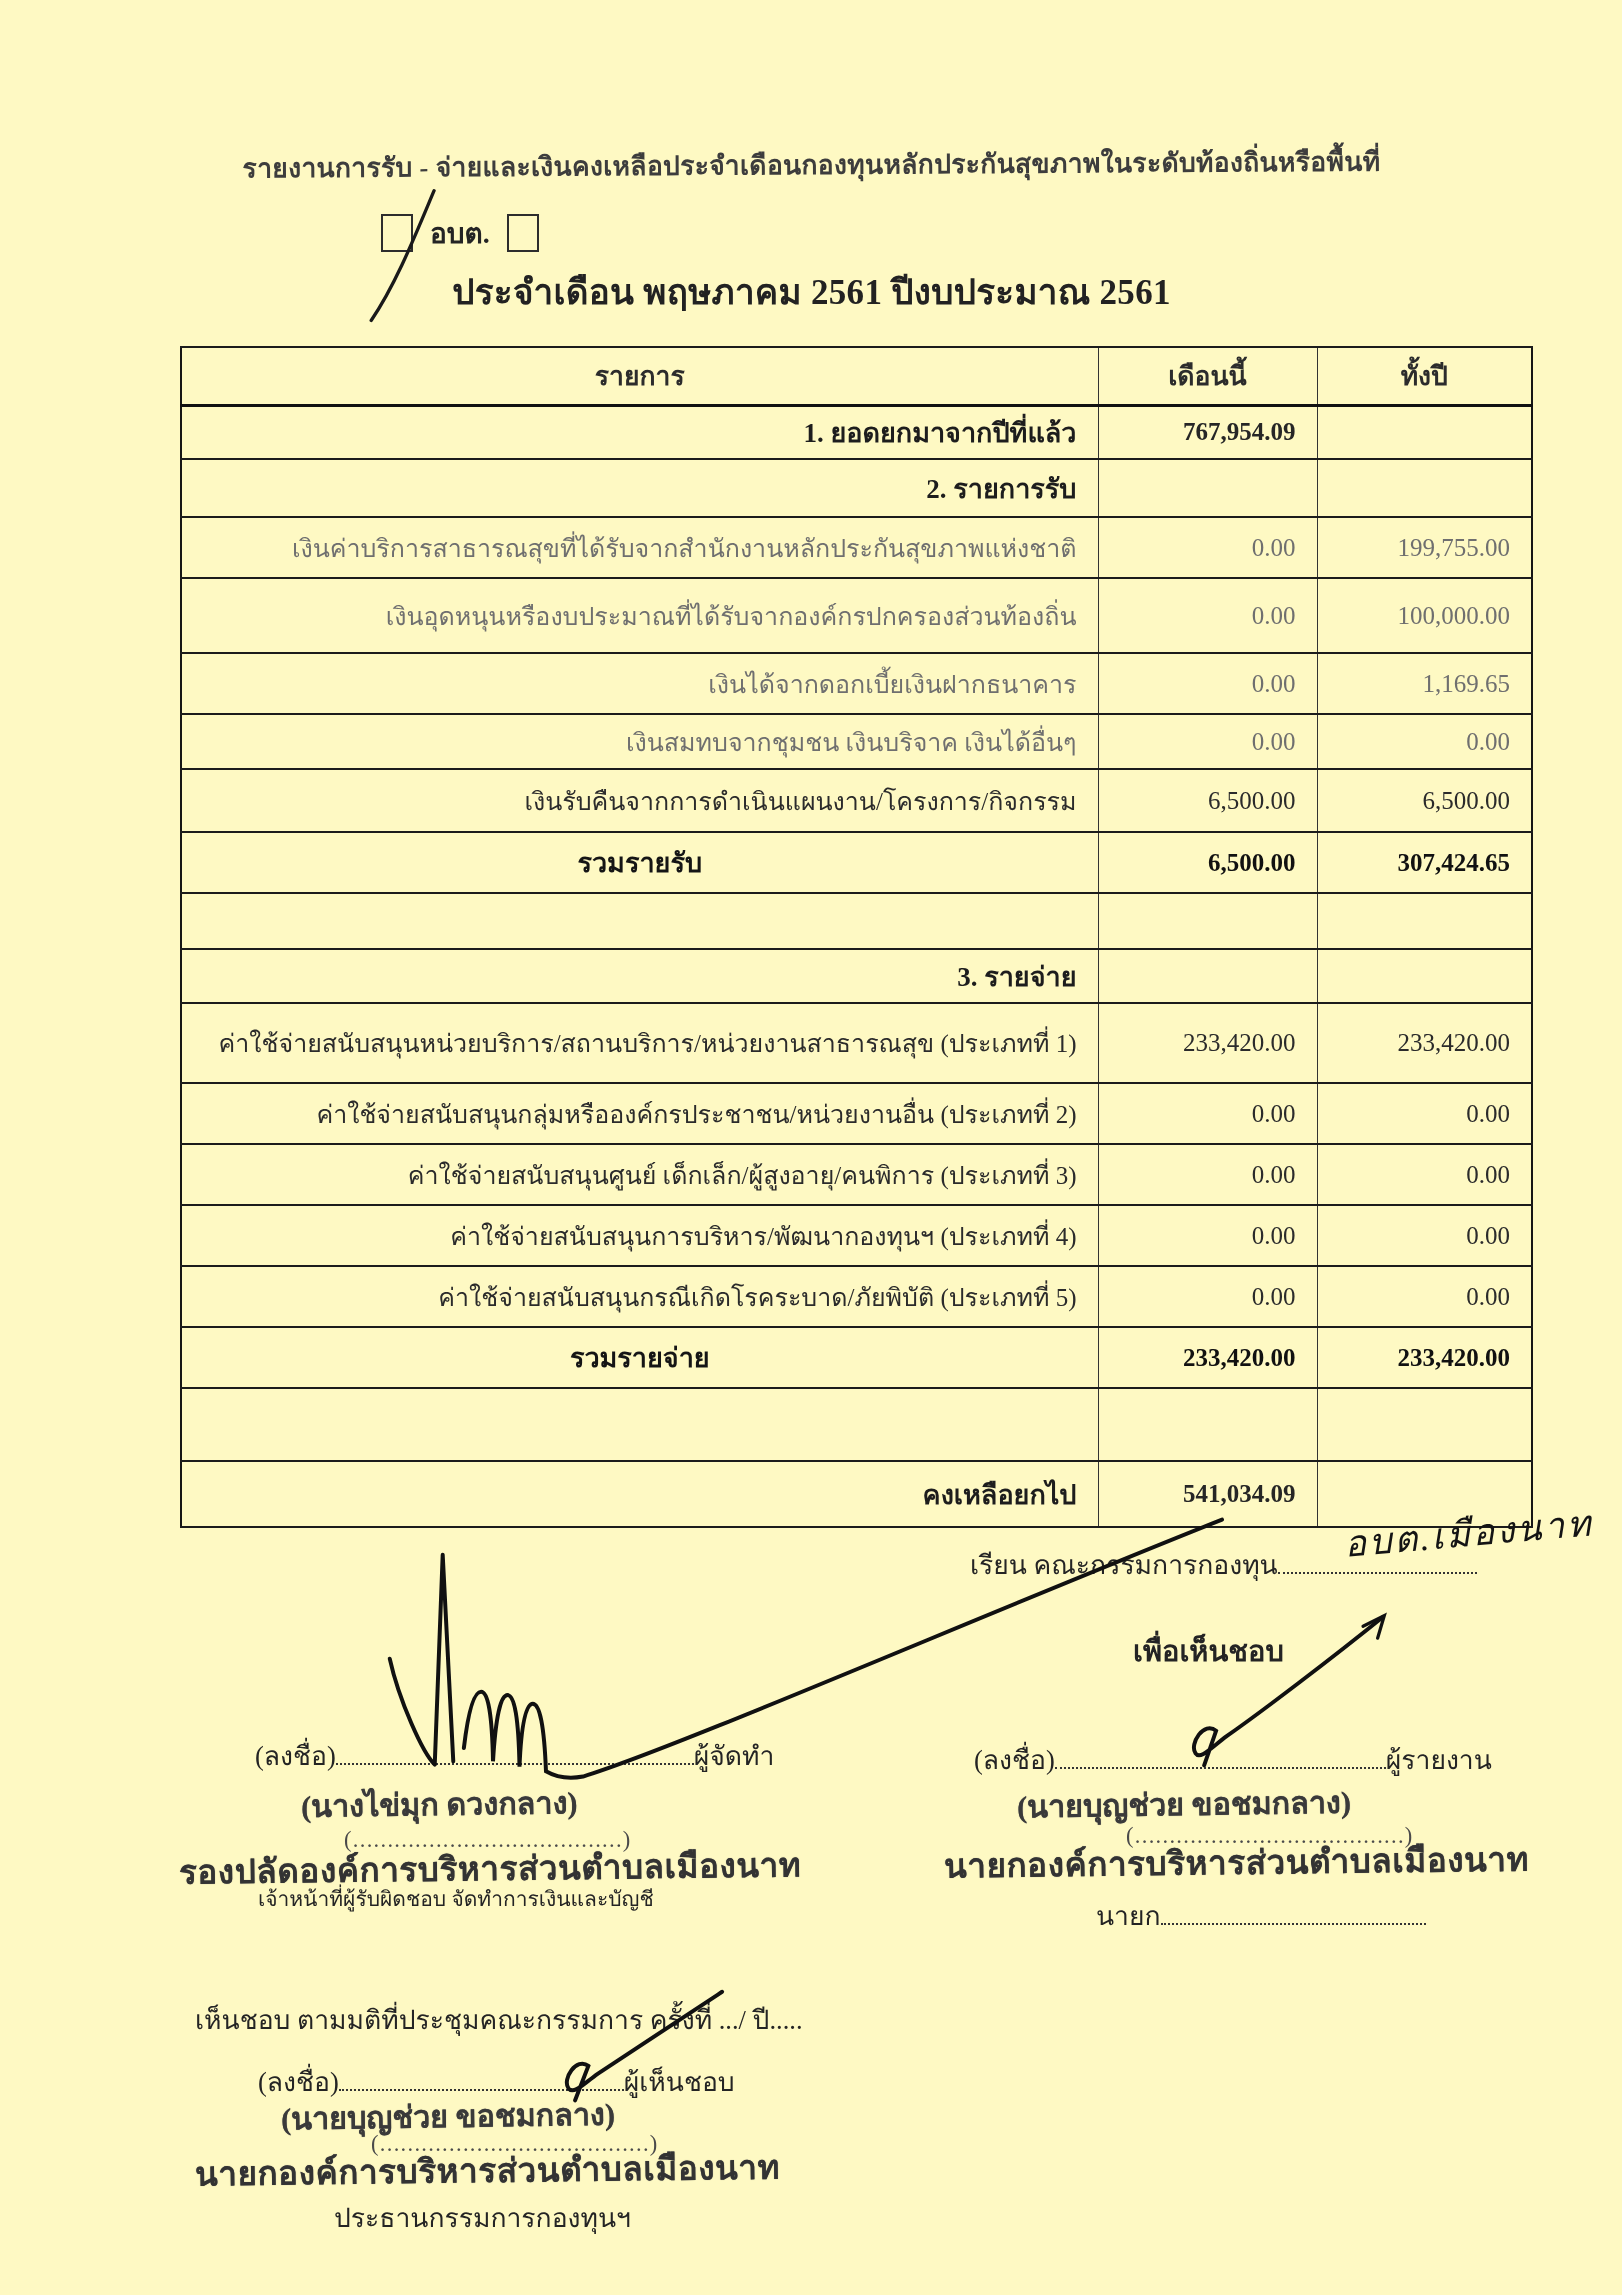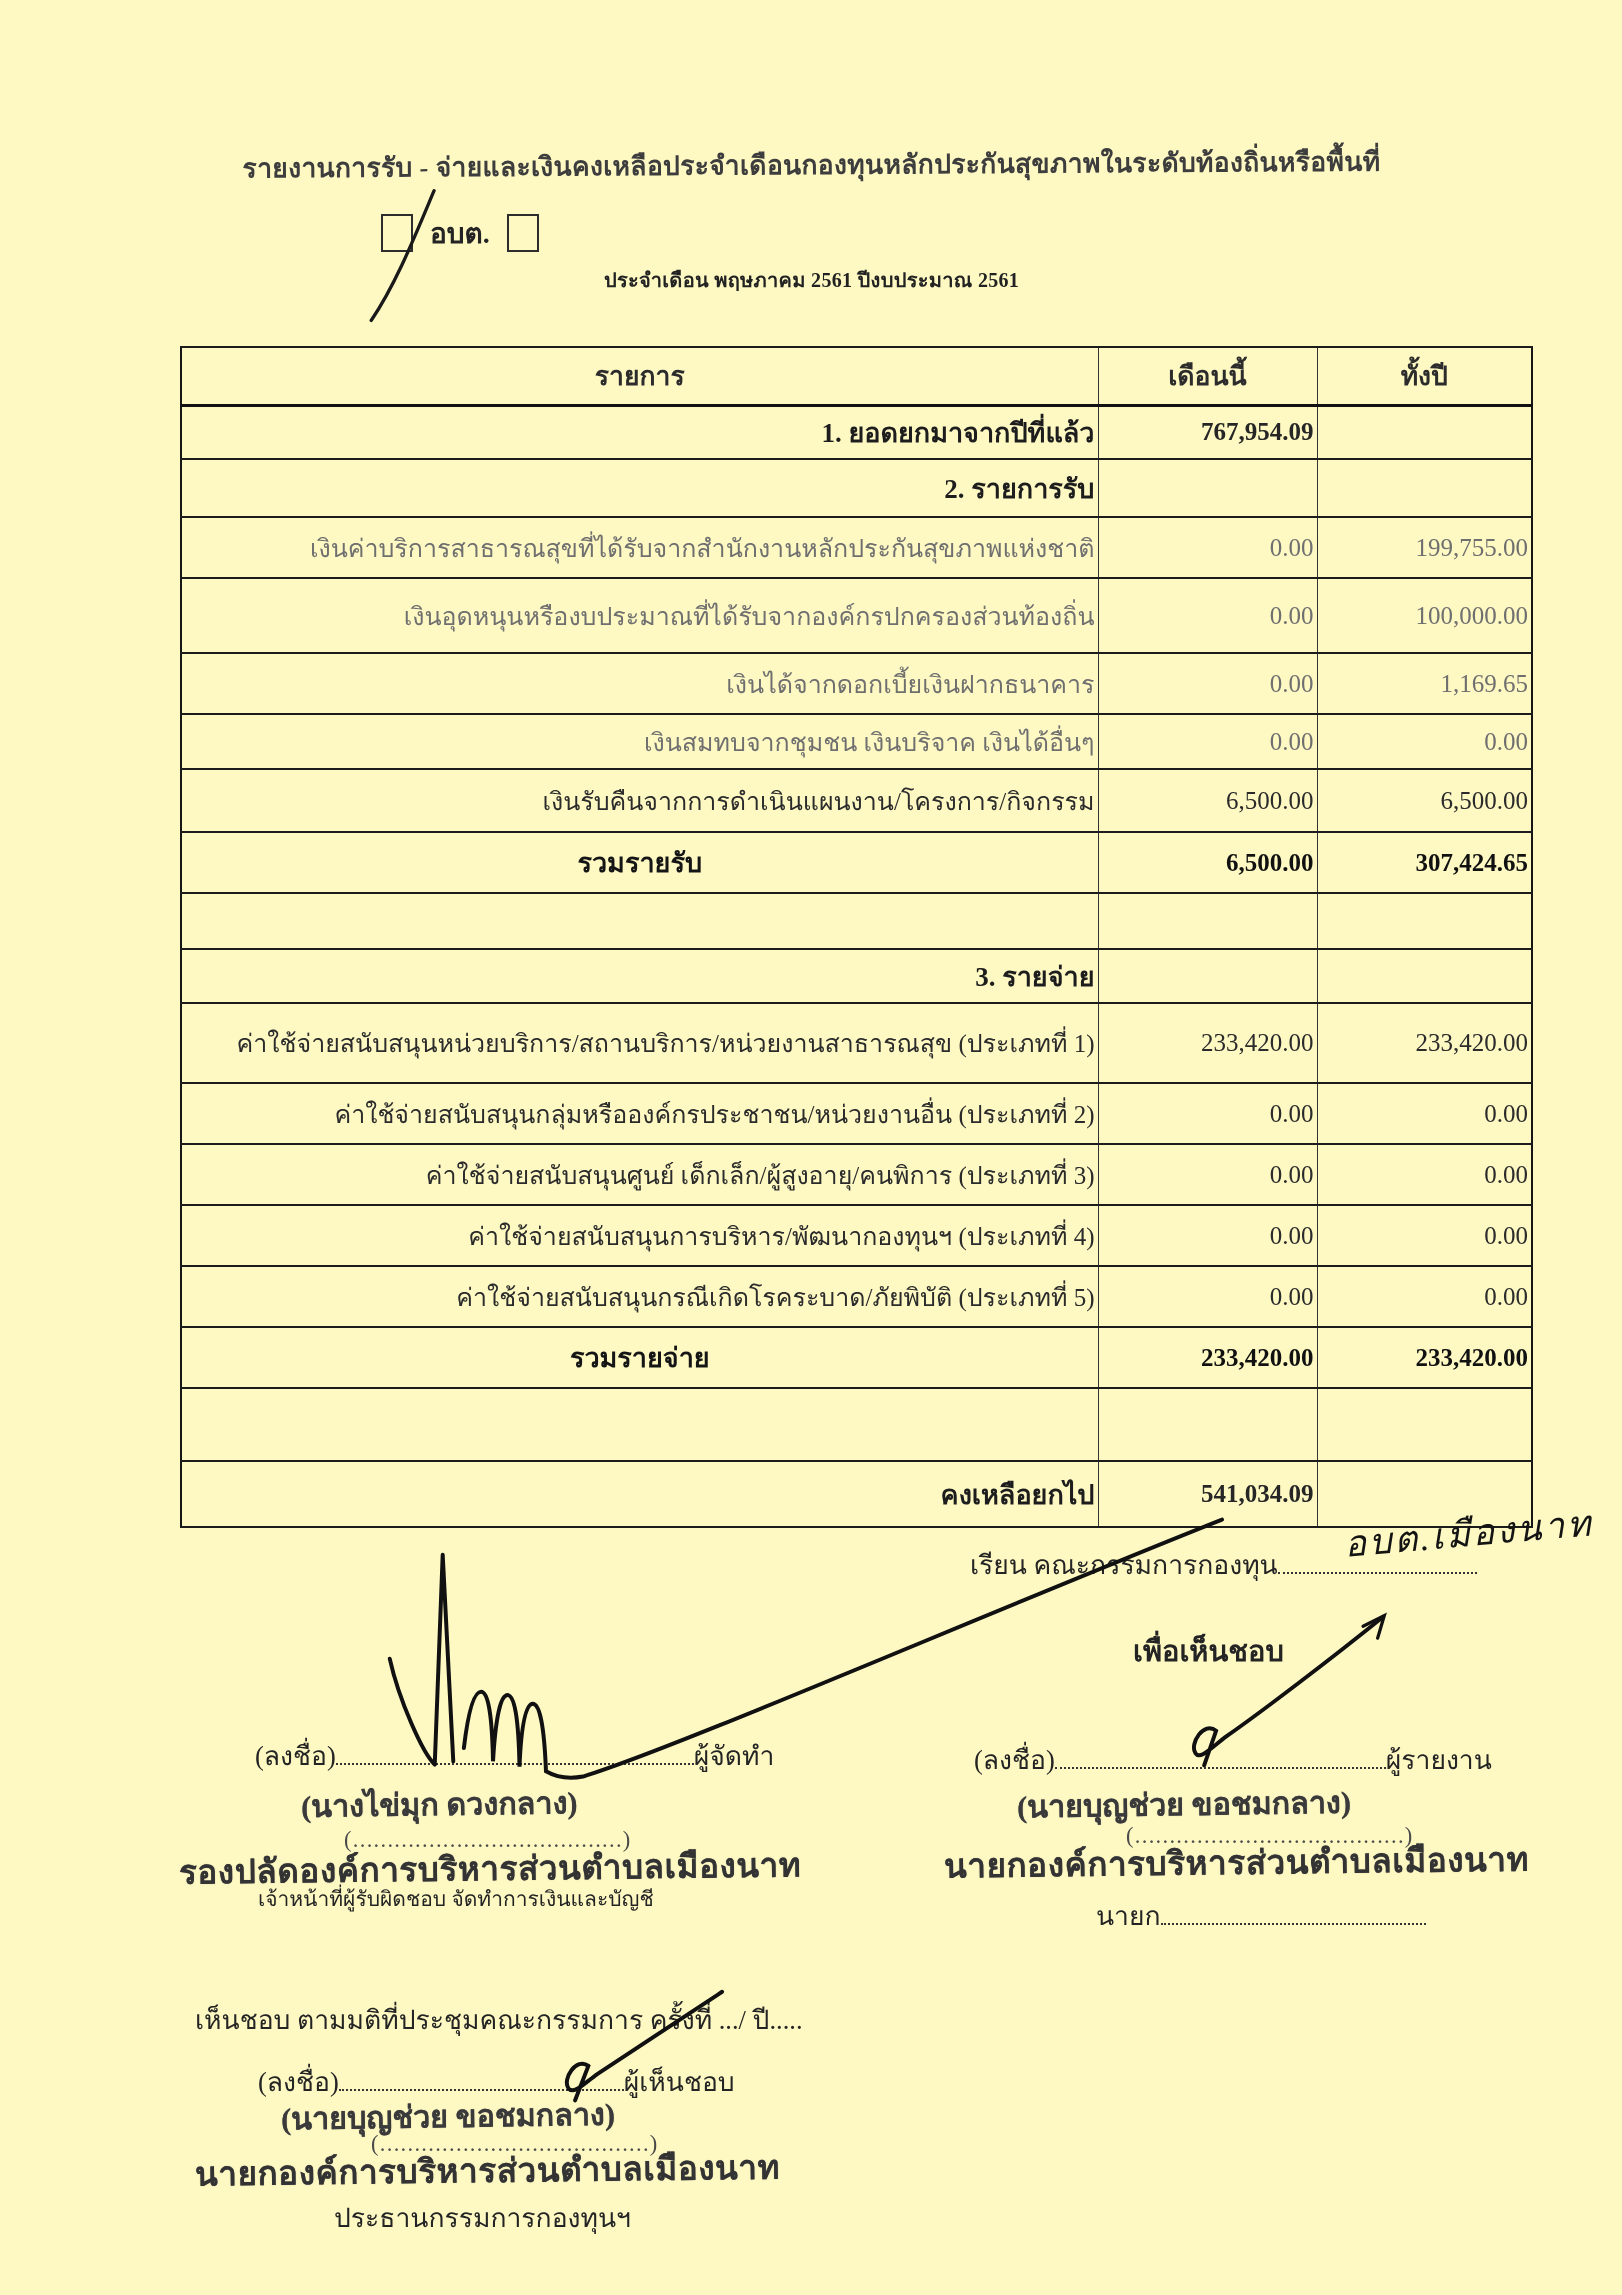--- a/index.html
+++ b/index.html
@@ -12,21 +12,21 @@
     overflow:hidden;
   }
   #page{position:absolute;inset:0;background:#fef9c3;}
 
   
   .title-line{
     position:absolute;left:0;width:1623px;text-align:center;
     font-size:26.5px;font-weight:600;color:#3d3d3d;letter-spacing:0.3px;white-space:nowrap;
   }
   #title1{top:144px;transform:rotate(-.35deg);}
-  #period-line{top:264px;font-size:20px;font-weight:bold;color:#222;}
+  #period-line{top:264px;font-size:35px;font-weight:bold;color:#222;}
   #org-line{
     position:absolute;left:381px;top:211px;
     font-size:28px;font-weight:bold;color:#242424;
     display:flex;align-items:center;gap:17px;white-space:nowrap;
   }
   .checkbox{
     display:inline-block;width:28px;height:34px;
     border:2px solid #2d2d2d;background:transparent;position:relative;
   }
 
@@ -35,21 +35,21 @@
     position:absolute;left:180px;top:346px;width:1351px;
     border-collapse:collapse;table-layout:fixed;
     font-size:25px;color:#262626;
   }
   #report-table col.c-item{width:917px;}
   #report-table col.c-month{width:219px;}
   #report-table col.c-year{width:215px;}
   #report-table th,#report-table td{
     border-left:1.3px solid #333;border-right:1.3px solid #333;
     border-top:2.6px solid #1c1c1c;border-bottom:2.6px solid #1c1c1c;
-    padding:4px 3px;vertical-align:middle;
+    padding:4px 21px;vertical-align:middle;
     overflow:hidden;
   }
   #report-table{border:2.6px solid #161616;}
   #report-table th{
     font-size:26.5px;font-weight:600;text-align:center;color:#2c2c2c;
     border-bottom:3.3px solid #111;
   }
   td.item{text-align:right;}
   td.num{text-align:right;padding-right:17px;font-size:25px;}
   tr.row-bold td.item{font-weight:bold;font-size:27px;color:#1d1d1d;}

